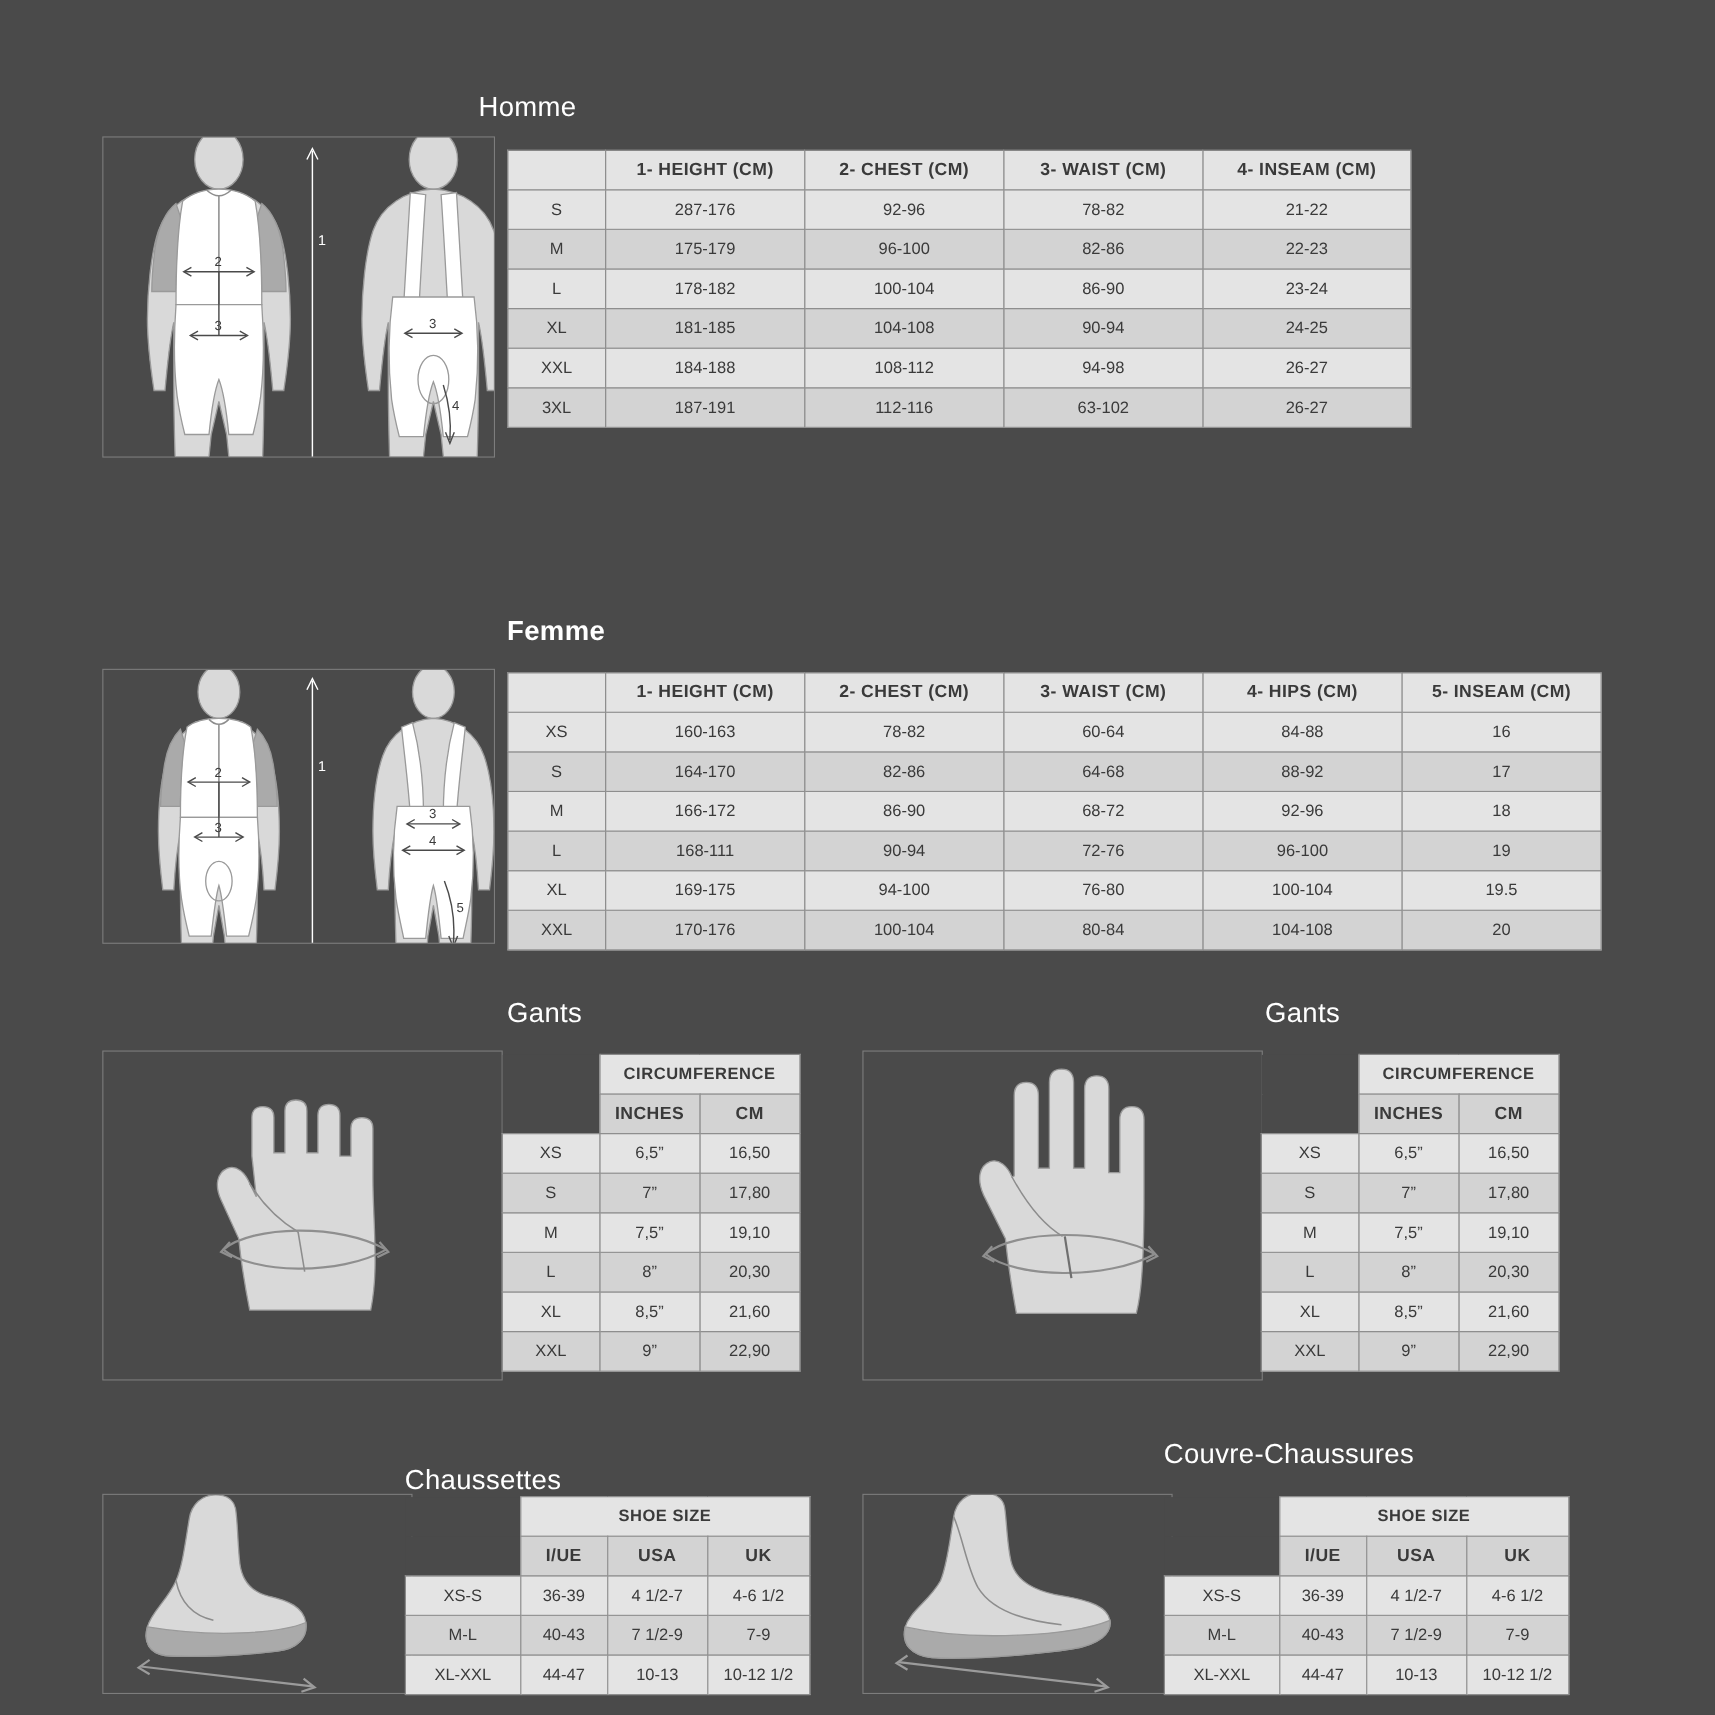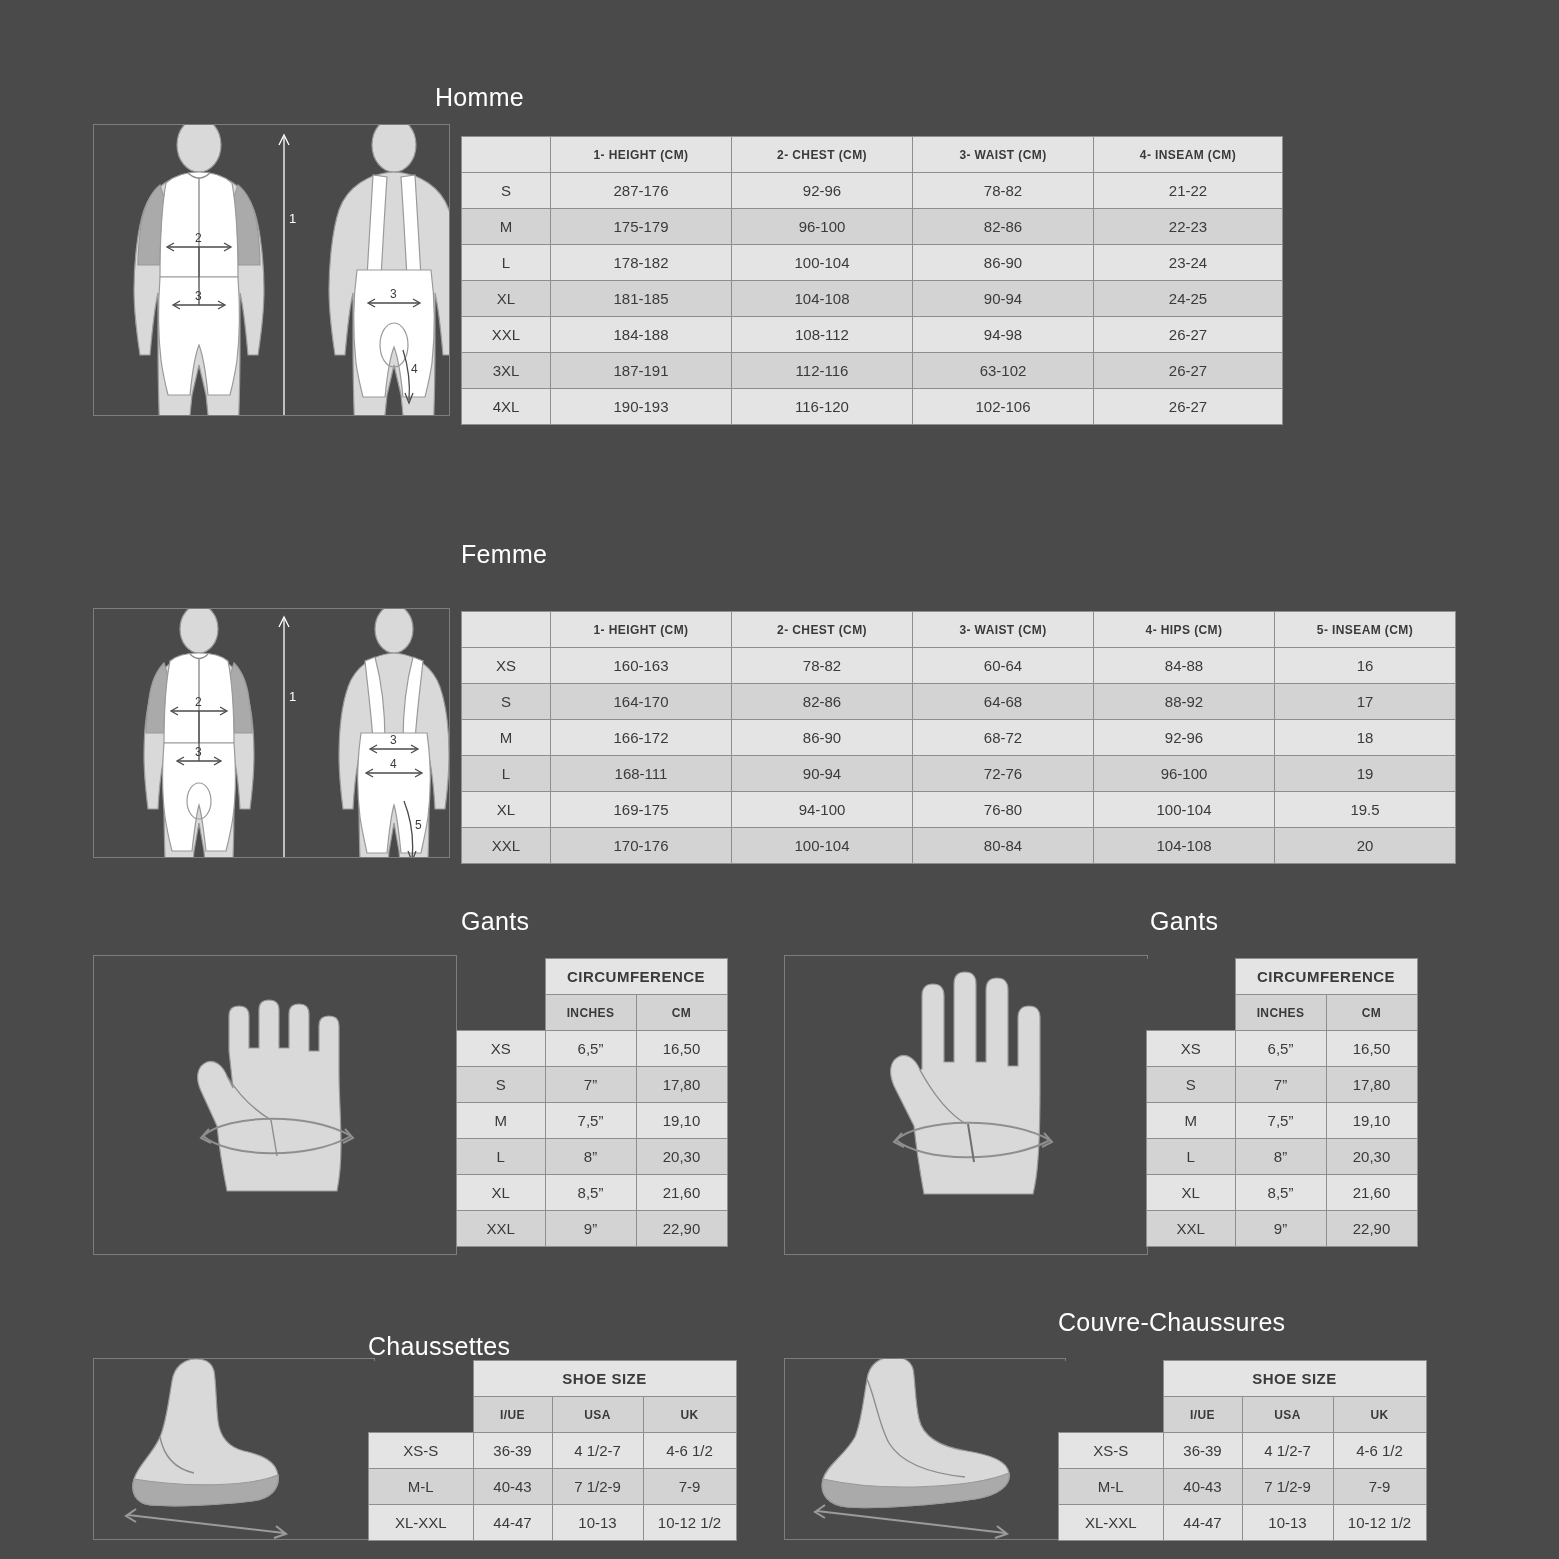--- a/index.html
+++ b/index.html
@@ -16,21 +16,21 @@
   table{border-collapse:collapse;}
   table td,table th{
     font-size:15px;font-weight:400;text-align:center;
     color:#3a3a3a;
     padding:0;
     border:1px solid #8e8e8e;
     background:#e4e4e4;
     height:35px;
   }
   table tr:nth-child(even) td{background:#d3d3d3;}
-  table .hdr td{background:#e4e4e4;font-weight:700;letter-spacing:.4px;font-size:12px;}
+  table .hdr td{background:#e4e4e4;font-weight:700;letter-spacing:.4px;font-size:16px;}
   table .sizecell{width:88px;}
 
   .section-title{
     font-size:25px;
     color:#ffffff;
     font-weight:400;
     letter-spacing:.3px;
   }
 
   .illus-box{
@@ -47,21 +47,21 @@
   .fig-num-dark{fill:#3a3a3a;font-size:12px;font-family:"Liberation Sans",sans-serif;}
   .arrow{stroke:#ffffff;stroke-width:1.3;fill:none;}
   .arrow-dark{stroke:#4a4a4a;stroke-width:1.3;fill:none;}
 
   
   #men-illus{left:93px;top:124px;width:355px;height:290px;}
   #men-title{position:absolute;left:435px;top:83px;}
   #men-table{position:absolute;left:461px;top:136px;}
 
   #women-illus{left:93px;top:608px;width:355px;height:248px;}
-  #women-title{position:absolute;left:461px;top:540px;}
+  #women-title{position:absolute;left:461px;top:560px;font-weight:bold;}
   #women-table{position:absolute;left:461px;top:611px;}
 
   #glovesL-title{position:absolute;left:461px;top:907px;}
   #glovesL-illus{left:93px;top:955px;width:362px;height:298px;}
   #glovesL-table{position:absolute;left:456px;top:958px;}
 
   #glovesR-title{position:absolute;left:1150px;top:907px;}
   #glovesR-illus{left:784px;top:955px;width:362px;height:298px;}
   #glovesR-table{position:absolute;left:1146px;top:958px;}
 
@@ -196,27 +196,20 @@
           <td>184-188</td>
           <td>108-112</td>
           <td>94-98</td>
           <td>26-27</td>
         </tr>
       <tr>
           <td>3XL</td>
           <td>187-191</td>
           <td>112-116</td>
           <td>63-102</td>
-          <td>26-27</td>
-        </tr>
-      <tr>
-          <td>4XL</td>
-          <td>190-193</td>
-          <td>116-120</td>
-          <td>102-106</td>
           <td>26-27</td>
         </tr>
     </tbody>
   </table>
 
   <div class="illus-box" id="women-illus">
     <svg width="355" height="248" viewBox="0 0 355 248">
       <g transform="translate(10,-148)">
         <ellipse class="fig-body" cx="95" cy="168" rx="19" ry="24"></ellipse>
         <path class="fig-body" d="M95 192 C74 193 56 206 49 226 C42 246 40 272 40 295 C40 316 42 332 44 348 L54 348 C55 330 57 310 60 296 L60 340 C60 385 62 430 64 466 C64 490 66 504 68 514 L82 514 C83 496 84 466 86 440 L90 390 L95 362 L100 390 L104 440 C106 466 107 496 108 514 L122 514 C124 504 126 490 126 466 C128 430 130 385 130 340 L130 296 C133 310 135 330 136 348 L146 348 C148 332 150 316 150 295 C150 272 148 246 141 226 C134 206 116 193 95 192 Z"></path>

